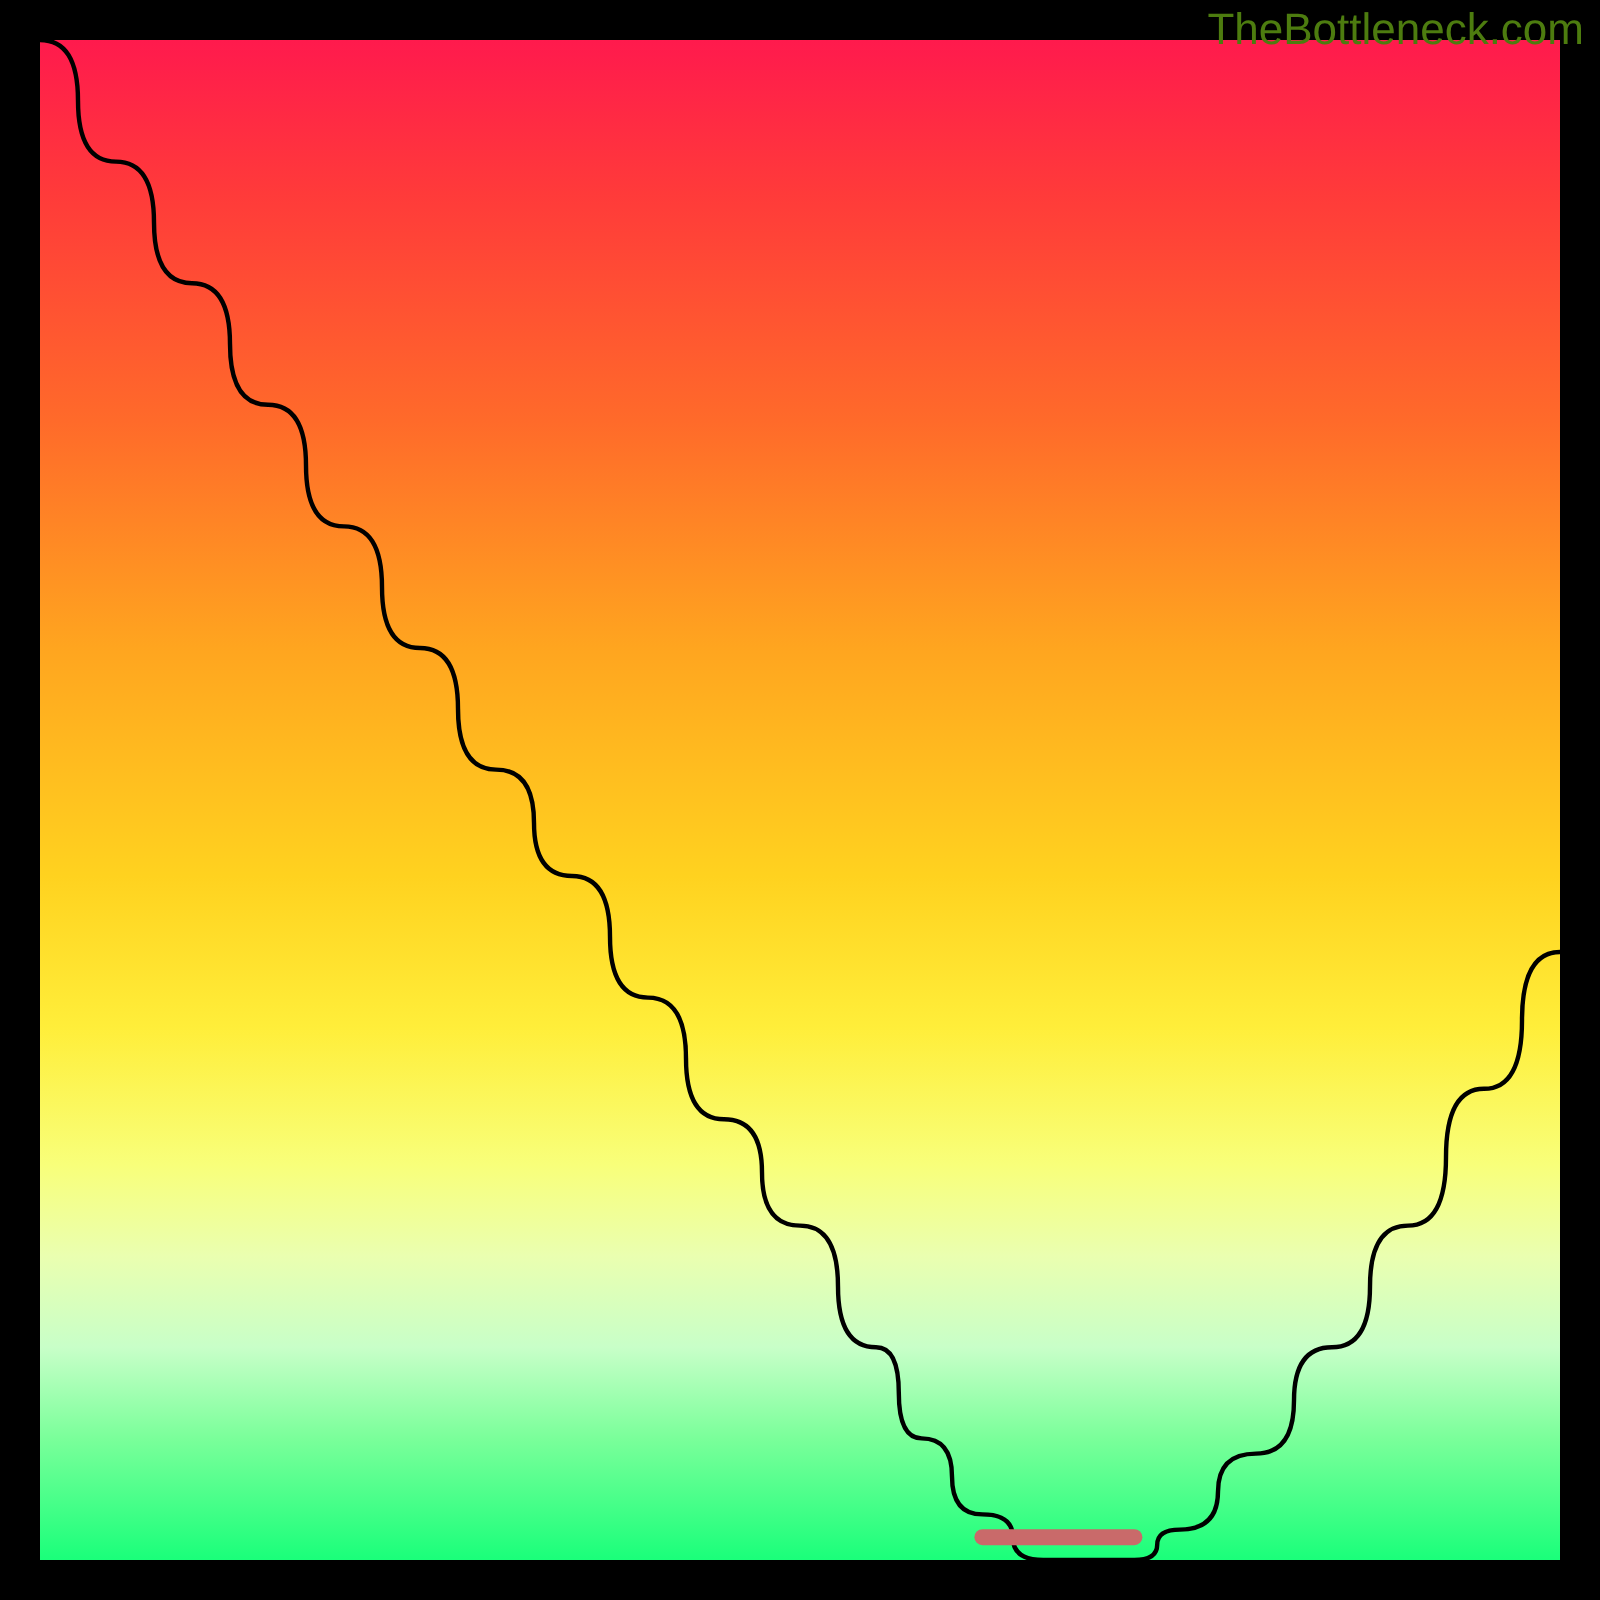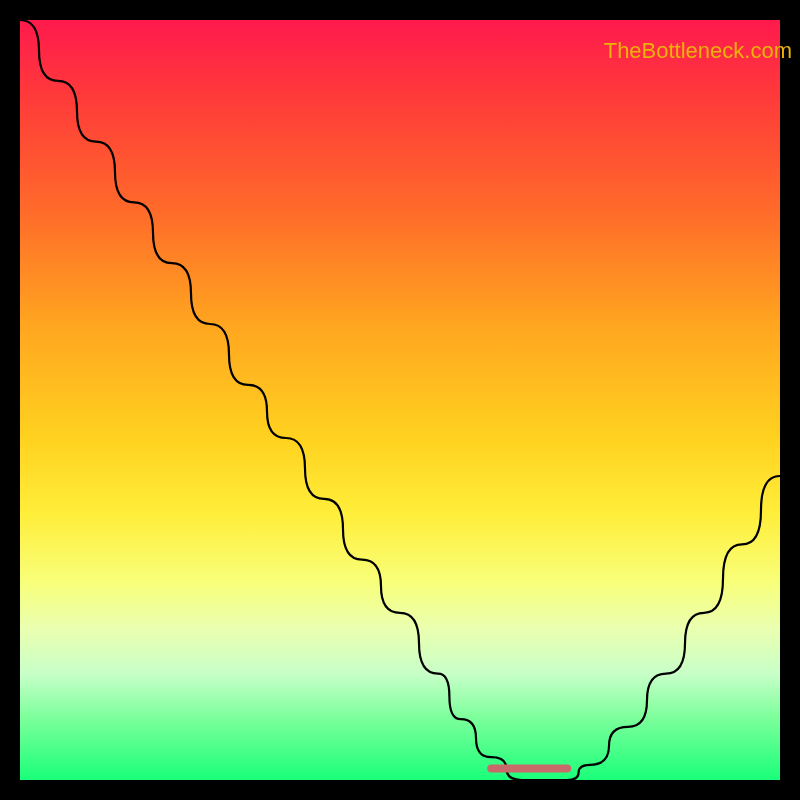--- a/index.html
+++ b/index.html
@@ -44,25 +44,24 @@
     left: 0;
     top: 0;
     width: 760px;
     height: 760px;
     overflow: visible;
   }
   .watermark {
     position: absolute;
     top: 2px;
     right: 8px;
-    color: #eab308;
+    color: #4d7c0f;
     font-size: 22px;
     font-weight: 500;
     user-select: none;
-    margin-top: 36px;
   }
   .bottom-mask {
     position: absolute;
     left: 0;
     right: 0;
     bottom: 0;
     height: 20px;
     background: #000;
   }
   .top-mask {

